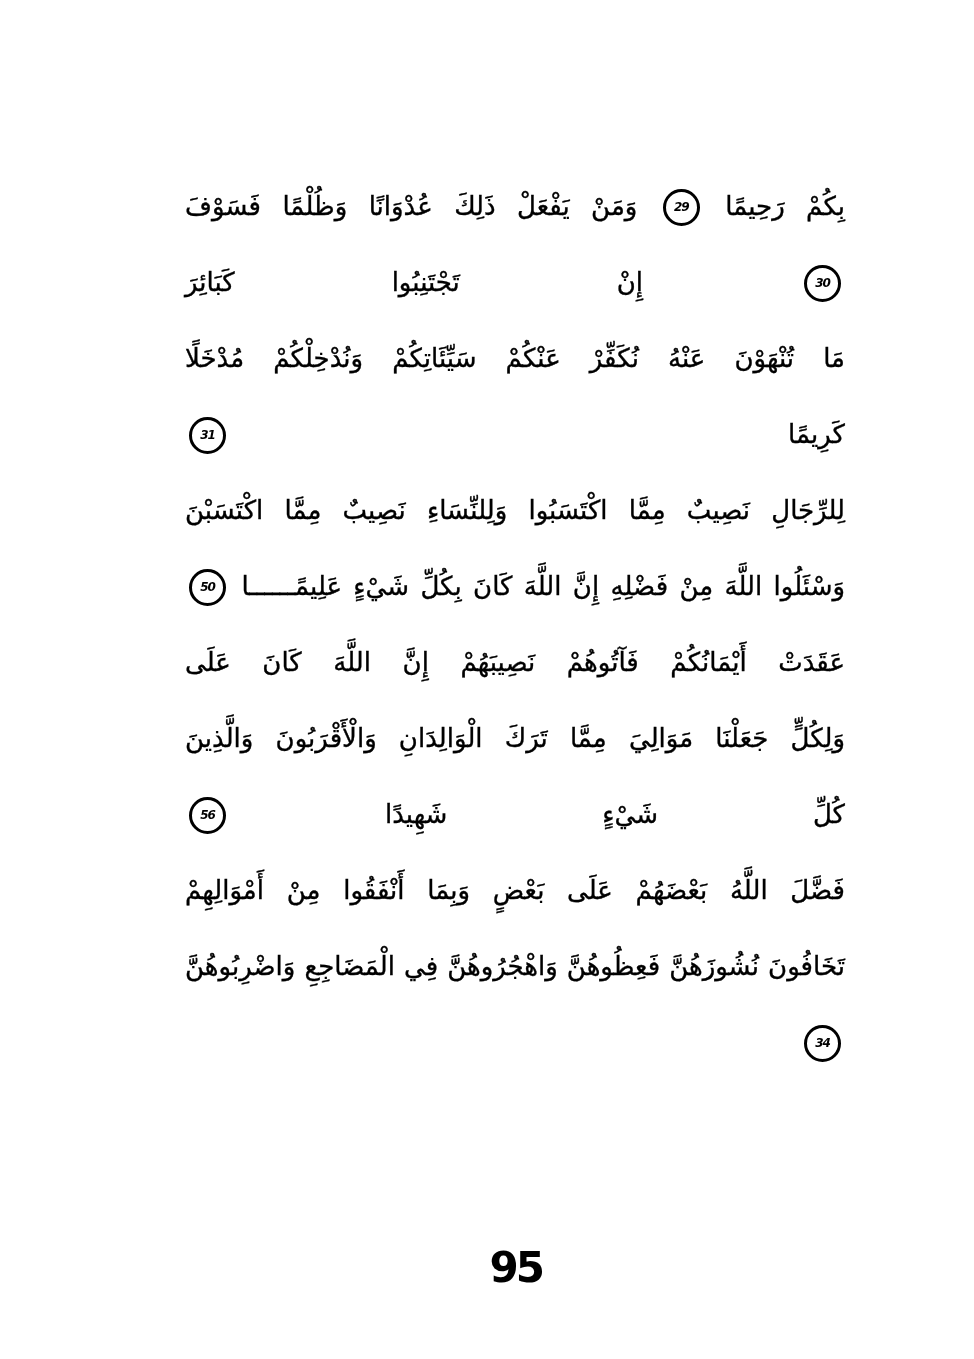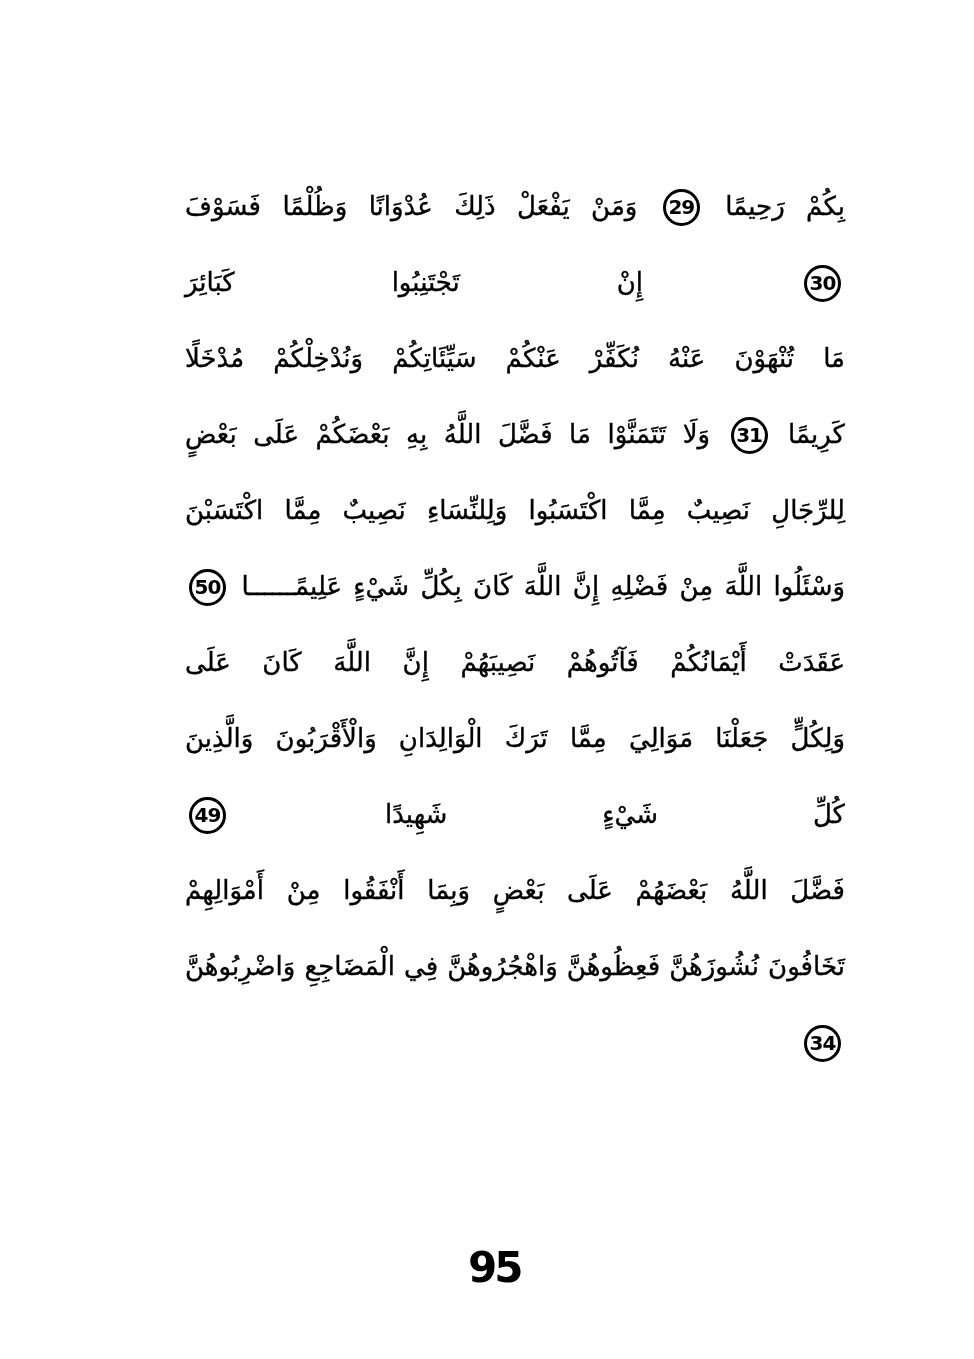--- a/index.html
+++ b/index.html
@@ -49,31 +49,32 @@
     align-items: center;
     justify-content: center;
     vertical-align: middle;
     margin: 0 4px;
     line-height: normal;
     -webkit-text-stroke: 0;
   }
   .marker-num {
     direction: ltr;
     font-family: "DejaVu Sans", sans-serif;
-    font-size: 20px;
+    font-size: 12px;
     font-weight: 700;
     letter-spacing: -1px;
     transform: translateY(-1px);
+    font-style: italic;
   }
   .page-number {
     position: absolute;
     left: 468px;
     top: 1243px;
     width: 74px;
-    text-align: left;
+    text-align: right;
     font-family: "DejaVu Sans", sans-serif;
     font-size: 42px;
     font-weight: 700;
     letter-spacing: -3px;
     color: #000;
   }
 </style>
 </head>
 <body>
 
@@ -98,21 +99,20 @@
 
     <div class="line">
       <span class="seg">مَا تُنْهَوْنَ عَنْهُ نُكَفِّرْ عَنْكُمْ سَيِّئَاتِكُمْ وَنُدْخِلْكُمْ مُدْخَلًا</span>
     </div>
 
     <div class="line">
       <span class="seg">كَرِيمًا</span>
       <span class="marker">
           <span class="marker-num">31</span>
         </span>
-      <span class="seg">وَلَا تَتَمَنَّوْا مَا فَضَّلَ اللَّهُ بِهِ بَعْضَكُمْ عَلَى بَعْضٍ</span>
     </div>
 
     <div class="line">
       <span class="seg">لِلرِّجَالِ نَصِيبٌ مِمَّا اكْتَسَبُوا وَلِلنِّسَاءِ نَصِيبٌ مِمَّا اكْتَسَبْنَ</span>
     </div>
 
     <div class="line">
       <span class="seg">وَسْئَلُوا اللَّهَ مِنْ فَضْلِهِ إِنَّ اللَّهَ كَانَ بِكُلِّ شَيْءٍ عَلِيمًــــــا</span>
       <span class="marker">
           <span class="marker-num">50</span>
@@ -123,21 +123,21 @@
       <span class="seg">عَقَدَتْ أَيْمَانُكُمْ فَآتُوهُمْ نَصِيبَهُمْ إِنَّ اللَّهَ كَانَ عَلَى</span>
     </div>
 
     <div class="line">
       <span class="seg">وَلِكُلٍّ جَعَلْنَا مَوَالِيَ مِمَّا تَرَكَ الْوَالِدَانِ وَالْأَقْرَبُونَ وَالَّذِينَ</span>
     </div>
 
     <div class="line">
       <span class="seg">كُلِّ شَيْءٍ شَهِيدًا</span>
       <span class="marker">
-          <span class="marker-num">49</span>
+          <span class="marker-num">56</span>
         </span>
     </div>
 
     <div class="line">
       <span class="seg">فَضَّلَ اللَّهُ بَعْضَهُمْ عَلَى بَعْضٍ وَبِمَا أَنْفَقُوا مِنْ أَمْوَالِهِمْ</span>
     </div>
 
 
     <div class="line">
       <span class="seg">تَخَافُونَ نُشُوزَهُنَّ فَعِظُوهُنَّ وَاهْجُرُوهُنَّ فِي الْمَضَاجِعِ وَاضْرِبُوهُنَّ</span>

